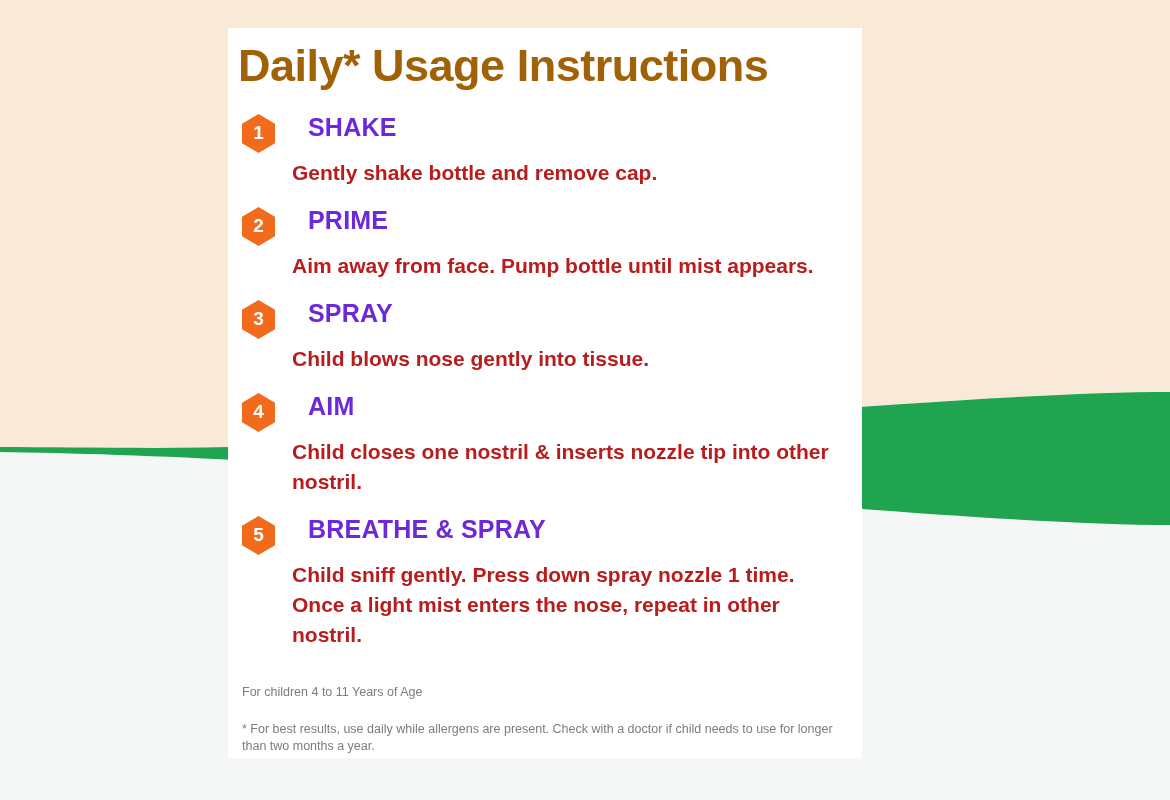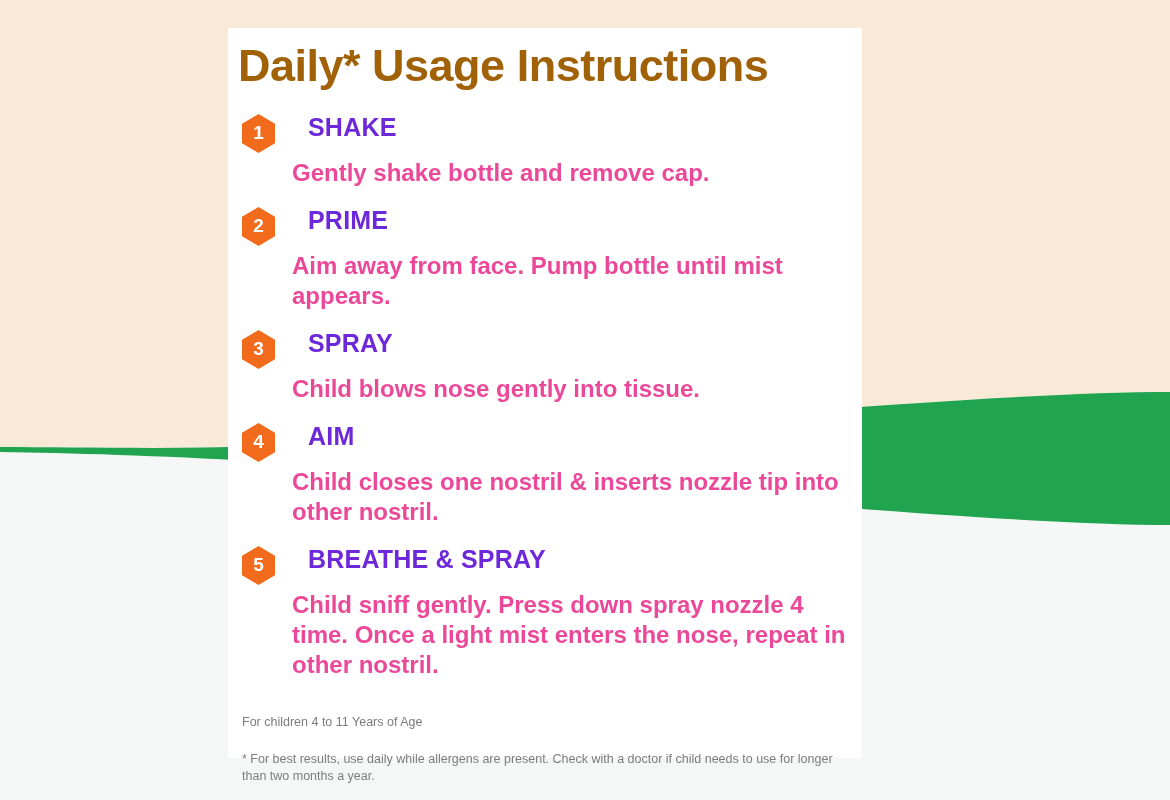--- a/index.html
+++ b/index.html
@@ -100,24 +100,24 @@
     margin: 16px;
     font-size: 25px;
     line-height: 30px;
     font-weight: 700;
     color: #6d28d9;
     letter-spacing: 0.2px;
   }
 
   .step-desc {
     margin: 2px 0 0 0;
-    font-size: 24px;
+    font-size: 21px;
     line-height: 30px;
     font-weight: 600;
-    color: #ec4899;
+    color: #b91c1c;
     max-width: 580px;
   }
 
   .footnotes {
     margin-top: 34px;
     padding-left: 4px;
   }
   .footnote {
     margin: 0 0 20px 0;
     font-size: 12.5px;
@@ -178,21 +178,21 @@
           </div>
           <h2 class="step-title">AIM</h2>
           <p class="step-desc">Child closes one nostril &amp; inserts nozzle tip into other nostril.</p>
         </li>
 
         <li class="step">
           <div class="hex">
             <span>5</span>
           </div>
           <h2 class="step-title">BREATHE &amp; SPRAY</h2>
-          <p class="step-desc">Child sniff gently. Press down spray nozzle 4 time. Once a light mist enters the nose, repeat in other nostril.</p>
+          <p class="step-desc">Child sniff gently. Press down spray nozzle 1 time. Once a light mist enters the nose, repeat in other nostril.</p>
         </li>
 
       </ul>
 
       <div class="footnotes">
         <p class="footnote">For children 4 to 11 Years of Age</p>
         <p class="footnote">* For best results, use daily while allergens are present. Check with a doctor if child needs to use for longer than two months a year.</p>
       </div>
 
     </div>

